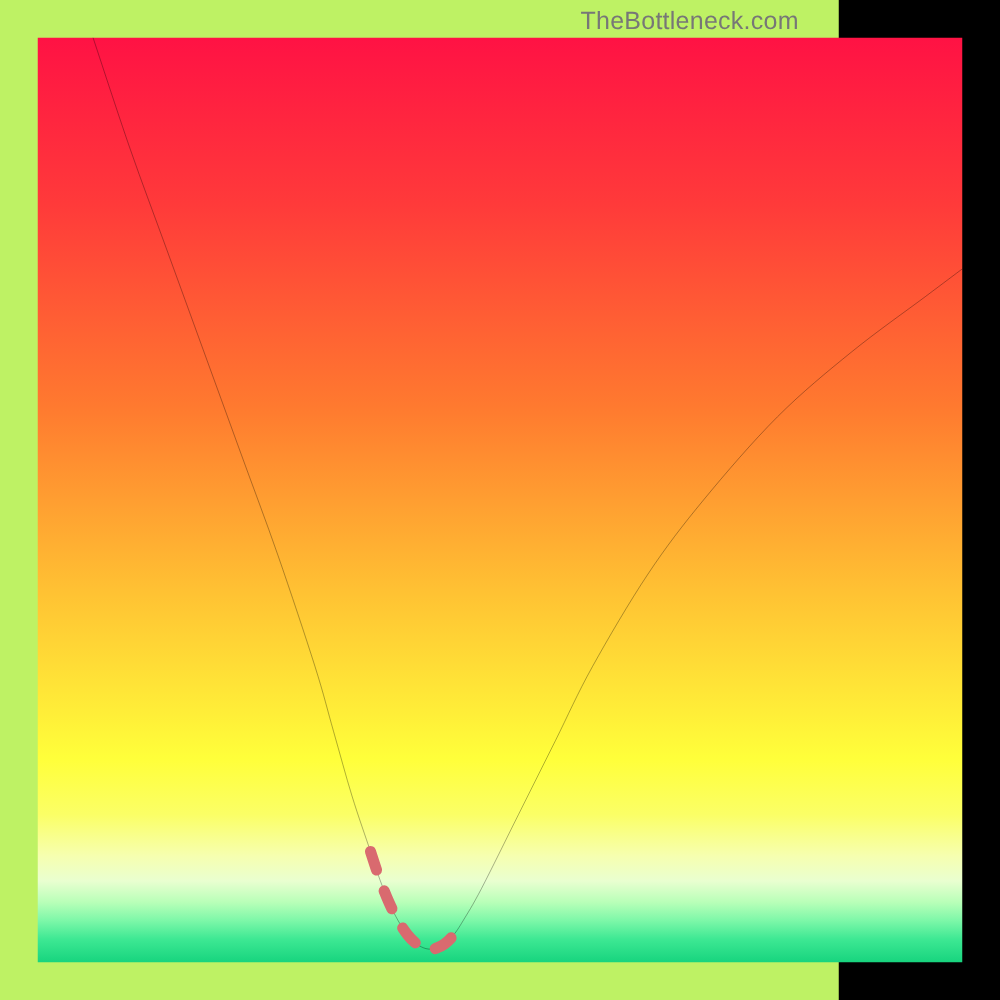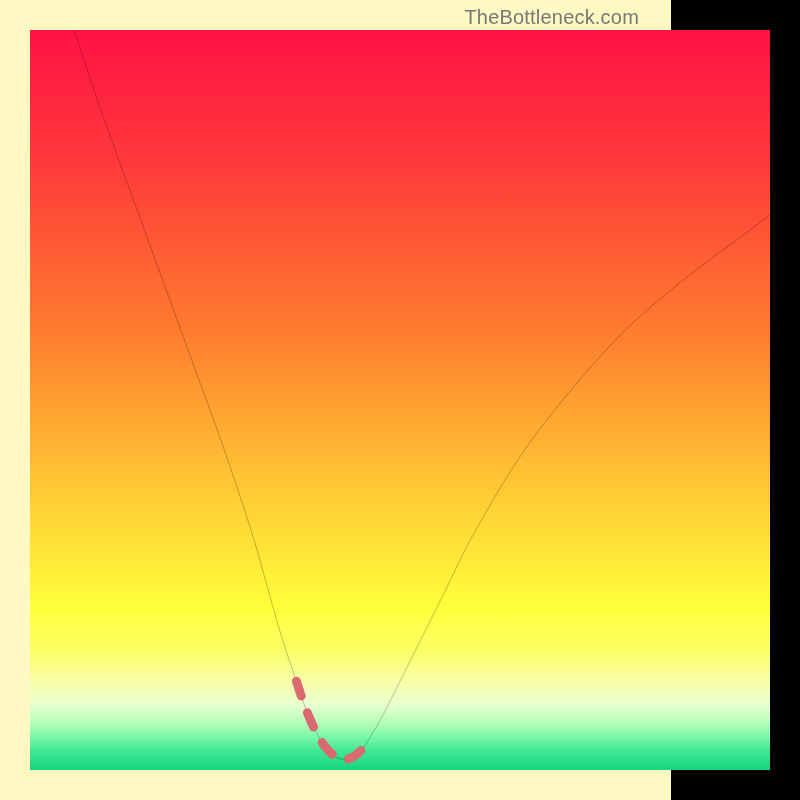--- a/index.html
+++ b/index.html
@@ -10,21 +10,21 @@
     overflow: hidden;
     background: #000;
     font-family: Arial, Helvetica, sans-serif;
   }
   .frame {
     position: absolute;
     top: 0;
     left: 0;
     width: 671px;
     height: 800px;
-    background: #fef9c3;
+    background: #bef264;
   }
   .plot-area {
     position: absolute;
     top: 30px;
     left: 30px;
     width: 740px;
     height: 740px;
   }
   .attribution {
     position: absolute;

